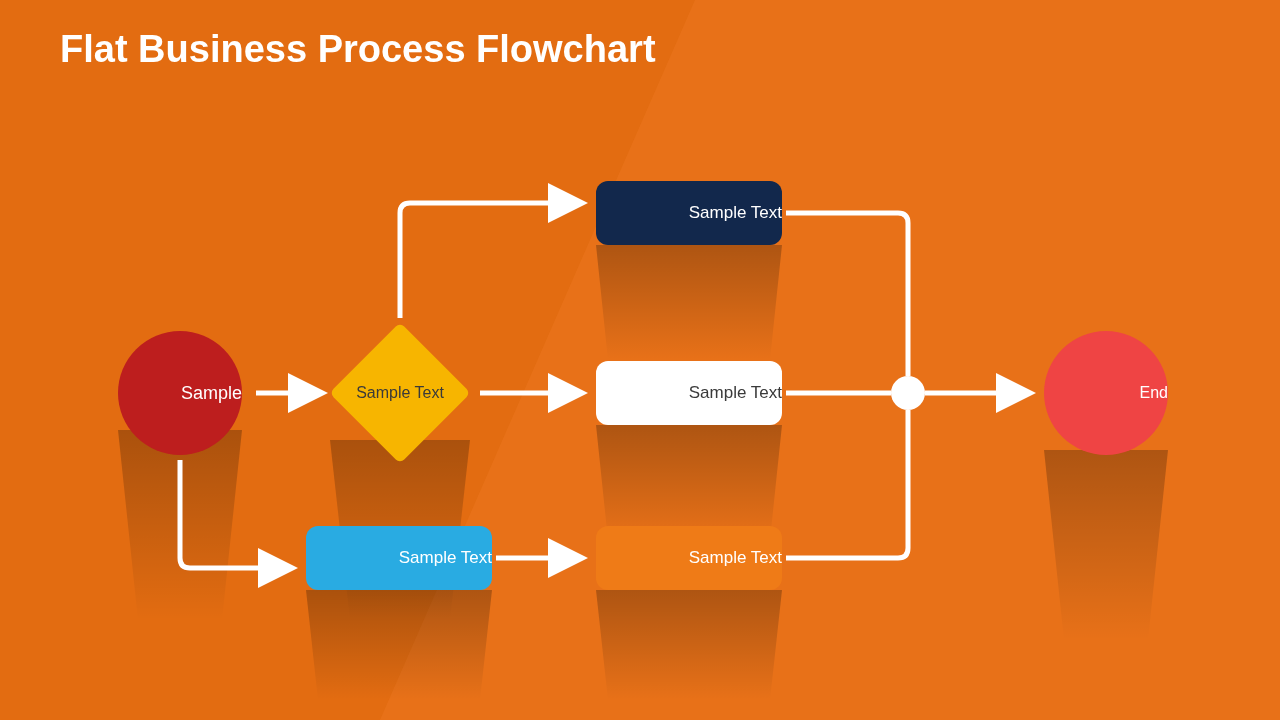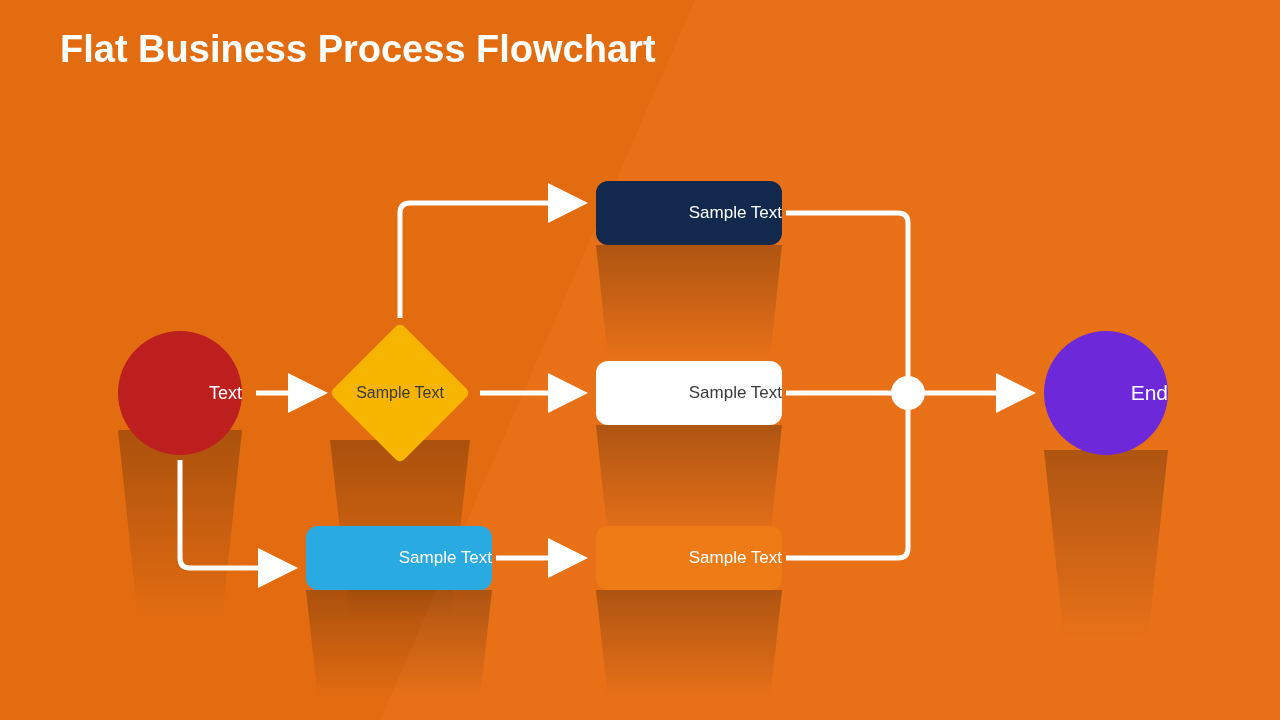--- a/index.html
+++ b/index.html
@@ -32,21 +32,21 @@
     position: absolute;
     display: flex;
     align-items: center;
     justify-content: flex-end;
     text-align: center;
     z-index: 3;
   }
   .circle { border-radius: 50%; }
   .rect  { border-radius: 12px; }
   .start { background: #BD1E1E; color: #fff; width: 124px; height: 124px; font-size: 18px; }
-  .end   { background: #6d28d9; color: #fff; width: 124px; height: 124px; font-size: 21px; }
+  .end   { background: #ef4444; color: #fff; width: 124px; height: 124px; font-size: 16px; }
   .decision-wrap { width: 140px; height: 140px; }
   .decision {
     width: 100px; height: 100px;
     background: #F7B500;
     transform: rotate(45deg);
     border-radius: 6px;
     position: absolute;
     top: 20px; left: 20px;
   }
   .decision-label {
@@ -118,21 +118,21 @@
 
     <line x1="786" y1="393" x2="891" y2="393"></line>
 
     <path d="M 786 558 L 898 558 Q 908 558 908 548 L 908 410"></path>
 
     <line x1="925" y1="393" x2="1028" y2="393" marker-end="url(#arrow)"></line>
   </g>
 </svg>
 
 <div class="node circle start" style="left:118px; top:331px;">
-  <span>Text</span>
+  <span>Sample</span>
 </div>
 
 <div class="node decision-wrap" style="left:330px; top:323px;">
   <div class="decision"></div>
   <div class="decision-label">Sample Text</div>
 </div>
 
 <div class="node rect proc proc-navy" style="left:596px; top:181px;">
   <span>Sample Text</span>
 </div>

